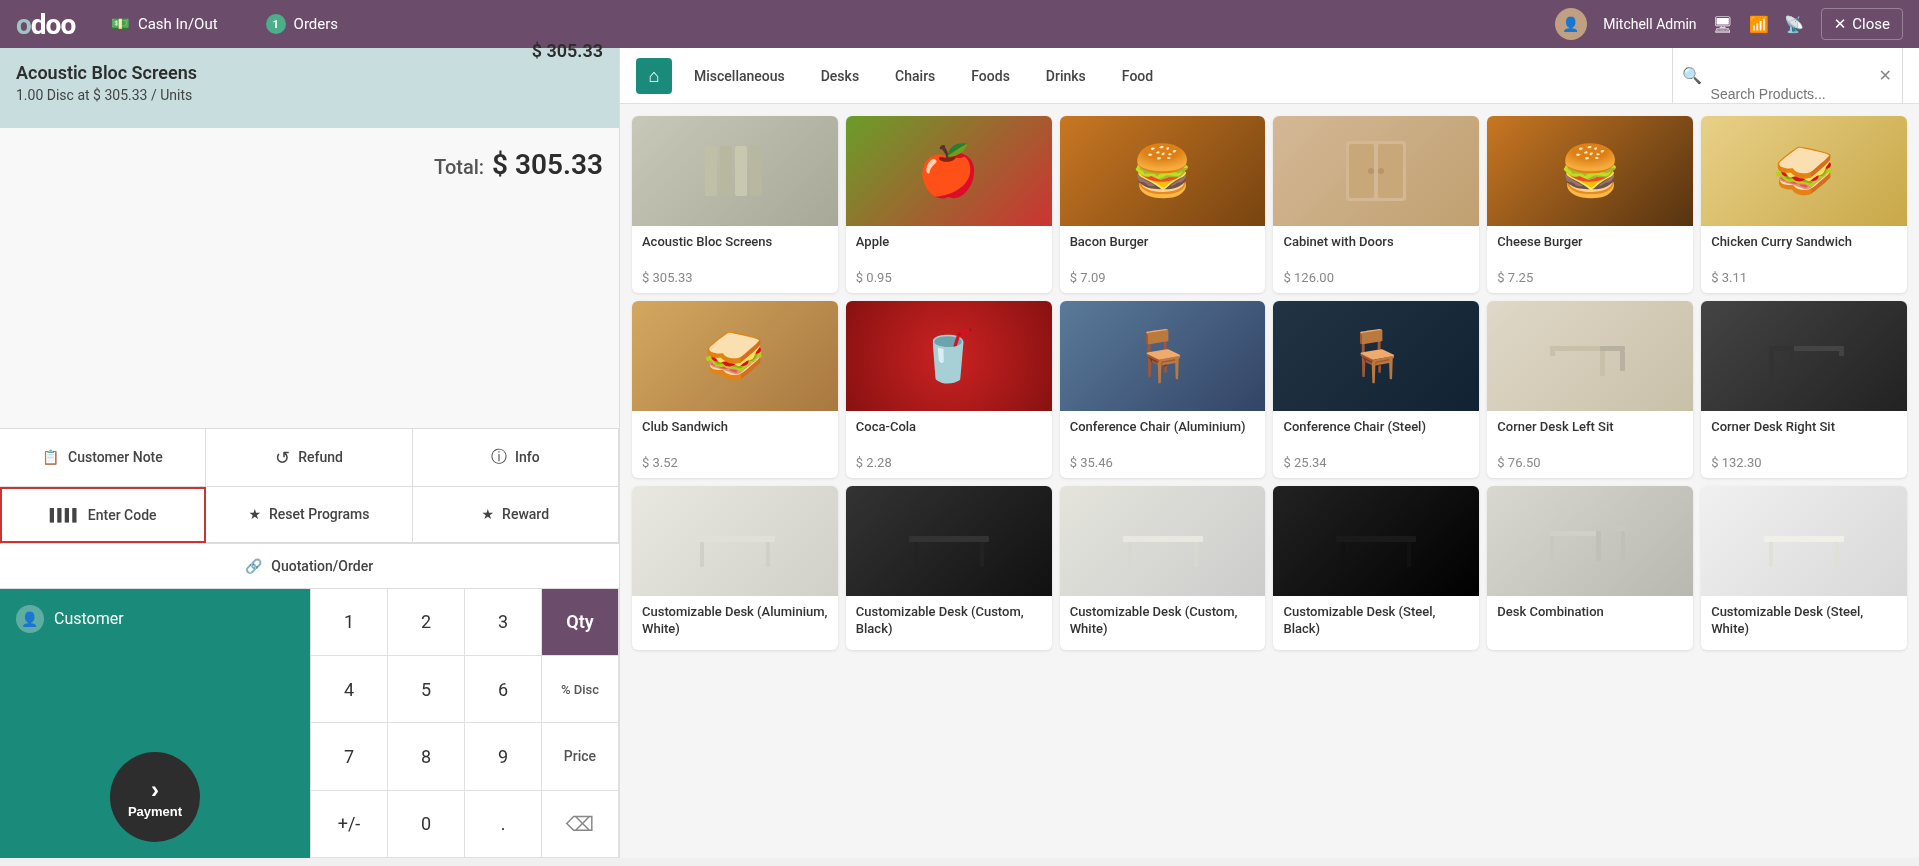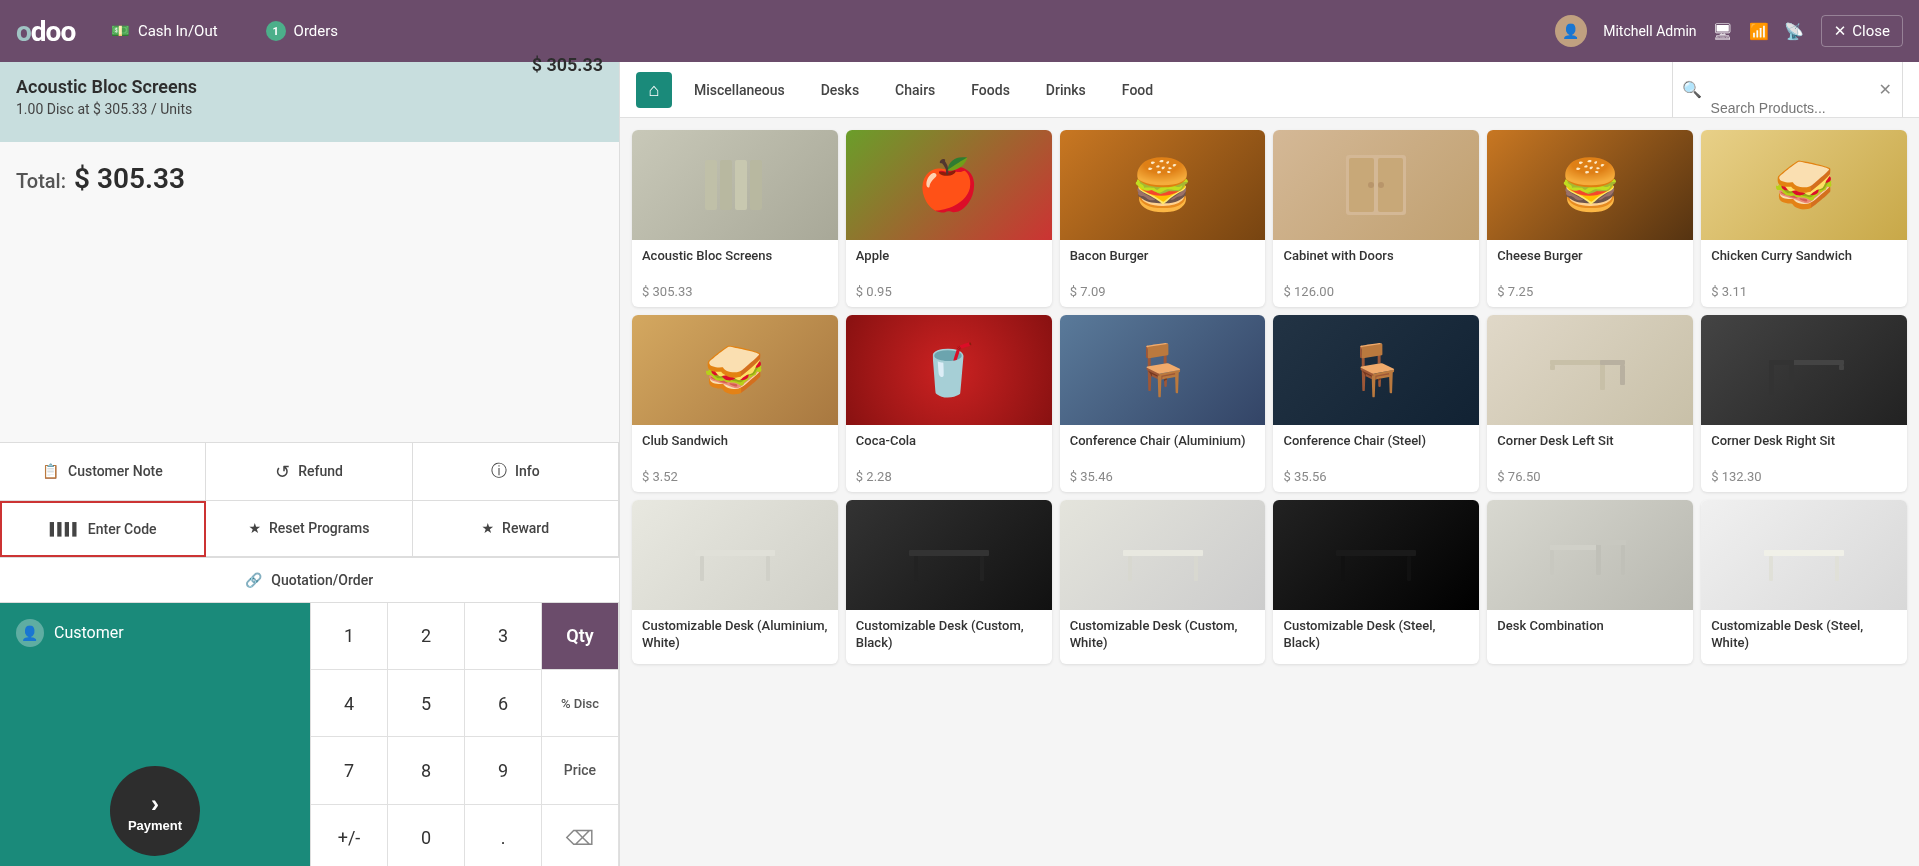--- a/index.html
+++ b/index.html
@@ -1,21 +1,21 @@
 <!DOCTYPE html>
 <html><head>
   <meta charset="utf-8">
   <style>
     * { box-sizing: border-box; margin: 0; padding: 0; }
     body { font-family: -apple-system, BlinkMacSystemFont, 'Segoe UI', Roboto, sans-serif; background: #f0f0f0; width: 1919px; height: 866px; overflow: hidden; }
 
     
     .topbar {
       background: #6b4c6b;
-      height: 62px;
+      height: 48px;
       display: flex;
       align-items: center;
       padding: 0 16px;
       gap: 24px;
       color: white;
     }
     .topbar-logo {
       font-size: 28px;
       font-weight: bold;
       color: white;
@@ -112,21 +112,21 @@
       float: right;
       margin-top: -22px;
     }
 
     
     .order-total-area {
       padding: 20px 16px 10px;
       text-align: left;
       flex: 1;
       display: flex;
-      flex-direction: row;
+      flex-direction: column;
       justify-content: flex-start;
     }
     .order-total {
       font-size: 28px;
       font-weight: 600;
       color: #2d2d2d;
     }
     .order-taxes {
       font-size: 14px;
       color: #666;
@@ -633,21 +633,21 @@
         <div class="product-info">
           <div class="product-name">Conference Chair (Aluminium)</div>
           <div class="product-price">$ 35.46</div>
         </div>
       </div>
 
       <div class="product-card">
         <div class="product-img" style="background: linear-gradient(135deg, #223344 0%, #112233 100%); font-size:50px; display:flex; align-items:center; justify-content:center;">🪑</div>
         <div class="product-info">
           <div class="product-name">Conference Chair (Steel)</div>
-          <div class="product-price">$ 35.56</div>
+          <div class="product-price">$ 25.34</div>
         </div>
       </div>
 
       <div class="product-card">
         <div class="product-img prod-corner-left">
           <svg width="90" height="80" viewBox="0 0 90 80">
             <rect x="5" y="30" width="55" height="5" fill="#c8c0a8" rx="1"></rect>
             <rect x="5" y="35" width="5" height="5" fill="#c8c0a8" rx="1"></rect>
             <rect x="55" y="35" width="5" height="5" fill="#c8c0a8" rx="1"></rect>
             <rect x="55" y="30" width="5" height="30" fill="#c8c0a8" rx="1"></rect>

